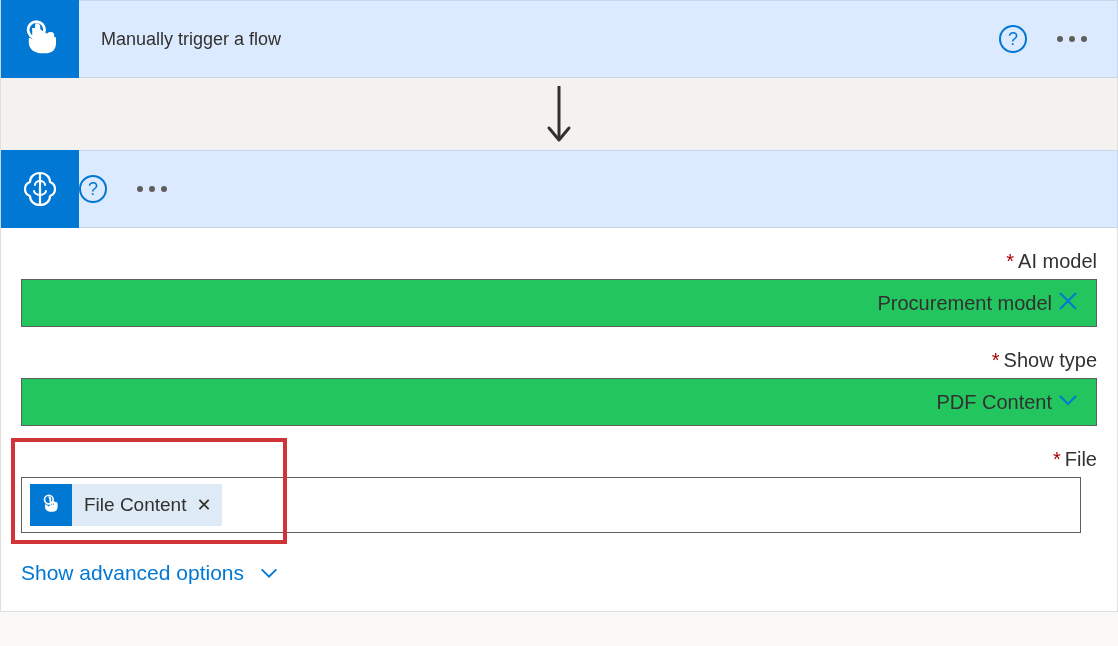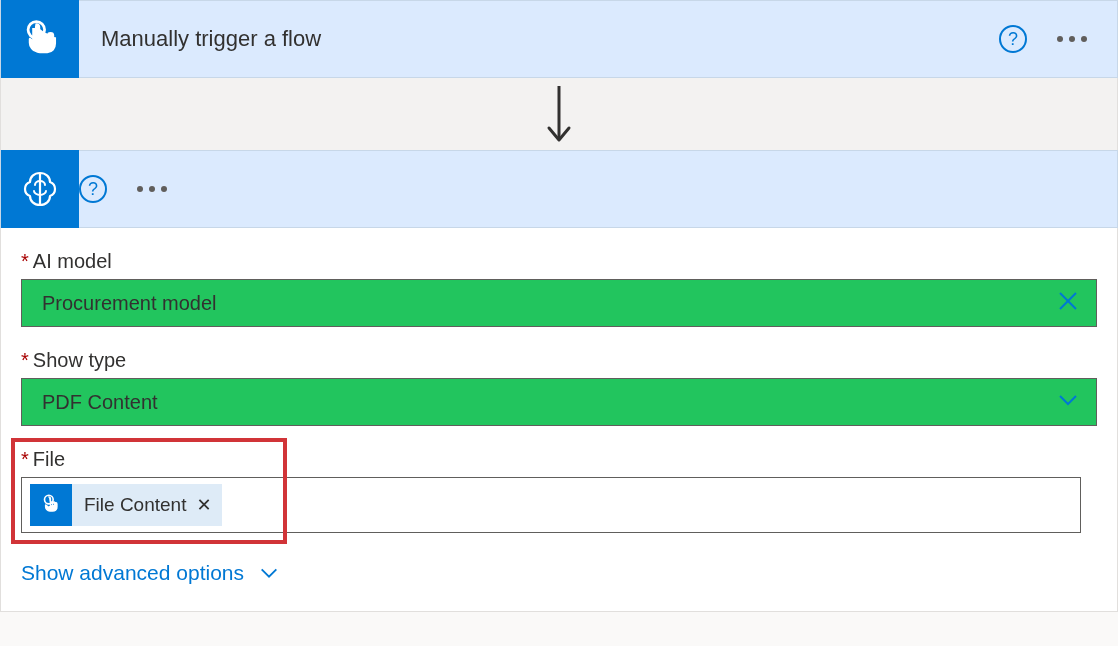--- a/index.html
+++ b/index.html
@@ -22,21 +22,21 @@
     border: 1px solid #c7d7e8;
     height: 78px;
     position: relative;
   }
   .card-icon {
     width: 78px; height: 78px;
     display: flex; align-items: center; justify-content: center;
     flex: 0 0 78px;
   }
   .card-title {
-    font-size: 22px;
+    font-size: 18px;
     font-weight: 400;
     color: #323130;
     padding-left: 22px;
     flex: 1 1 auto;
   }
   .card-actions {
     display: flex;
     align-items: center;
     gap: 30px;
     padding-right: 30px;
@@ -68,20 +68,21 @@
   
   .card-body {
     background: #ffffff;
     border: 1px solid #e1dfdd;
     border-top: none;
     padding: 18px 20px 26px 20px;
   }
   .field {
     margin-top: 4px;
     margin-bottom: 22px;
+    text-align: right;
   }
   .field-label {
     font-size: 20px;
     color: #323130;
     margin-bottom: 6px;
   }
   .req { color: #a80000; margin-right: 4px; }
   .field-input {
     display: flex; align-items: center;
     width: 100%;

